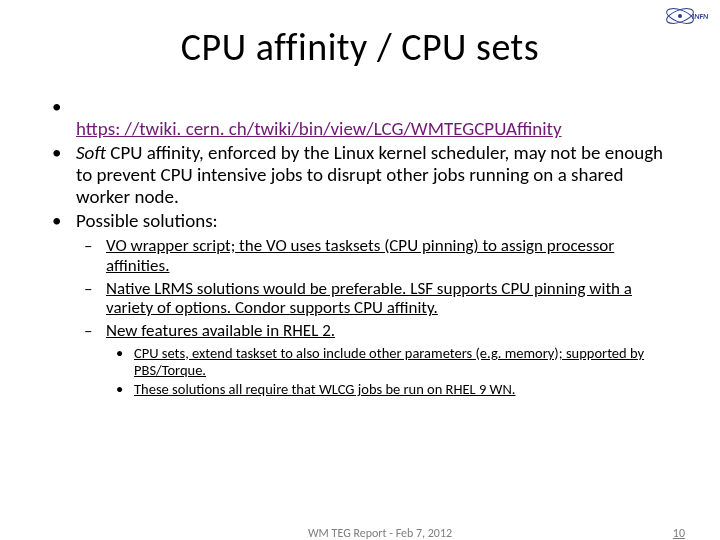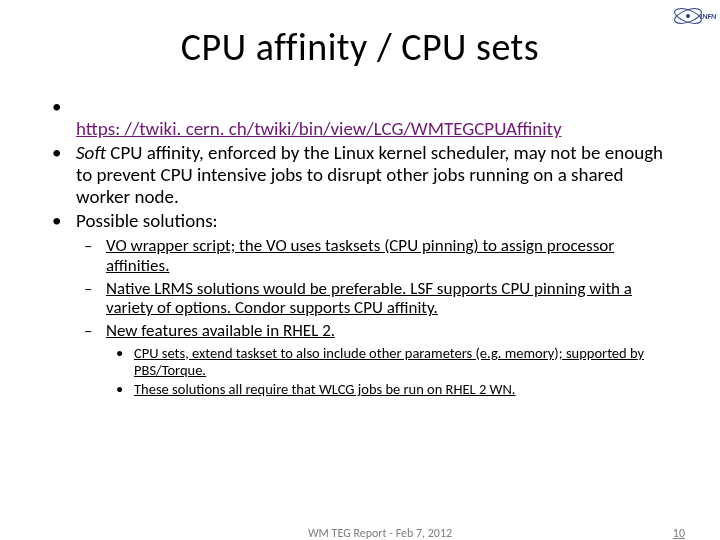--- a/index.html
+++ b/index.html
@@ -1,18 +1,18 @@
 <!DOCTYPE html>
 <html><head>
 <meta charset="utf-8">
 <style>
   * { box-sizing: border-box; margin: 0; padding: 0; }
   html, body { width: 720px; height: 540px; background: #fff; font-family: Calibri, "Segoe UI", Arial, sans-serif; color: #000; }
   .slide { position: relative; width: 720px; height: 540px; padding: 18px 48px 0 48px; }
-  .logo { position: absolute; top: 4px; right: 0; }
+  .logo { position: absolute; top: 4px; right: 8px; }
   .title { font-size: 38px; font-weight: 400; text-align: center; margin-top: 6px; margin-bottom: 26px; letter-spacing: 0.5px; }
   ul.l1 { list-style: none; padding-left: 0; font-size: 19px; line-height: 1.16; }
   ul.l1 > li { position: relative; padding-left: 28px; margin-bottom: 2px; }
   ul.l1 > li::before { content: "•"; position: absolute; left: 4px; top: 0; }
   ul.l2 { list-style: none; padding-left: 0; font-size: 17px; line-height: 1.16; margin-top: 4px; }
   ul.l2 > li { position: relative; padding-left: 30px; margin-bottom: 3px; text-decoration: underline; }
   ul.l2 > li::before { content: "–"; position: absolute; left: 8px; top: 0; }
   ul.l3 { list-style: none; padding-left: 0; font-size: 14.5px; line-height: 1.16; margin-top: 4px; }
   ul.l3 > li { position: relative; padding-left: 28px; margin-bottom: 3px; }
   ul.l3 > li::before { content: "•"; position: absolute; left: 10px; top: 0; }
@@ -48,21 +48,21 @@
     </li>
     <li>
       <span>Possible solutions:</span>
       <ul class="l2">
         <li>VO wrapper script; the VO uses tasksets (CPU pinning) to assign processor affinities.</li>
         <li>Native LRMS solutions would be preferable. LSF supports CPU pinning with a variety of options. Condor supports CPU affinity.</li>
         <li>
           <span>New features available in RHEL 2.</span>
           <ul class="l3">
             <li>CPU sets, extend taskset to also include other parameters (e.g. memory); supported by PBS/Torque.</li>
-            <li>These solutions all require that WLCG jobs be run on RHEL 2 WN.</li>
+            <li>These solutions all require that WLCG jobs be run on RHEL 9 WN.</li>
           </ul>
         </li>
       </ul>
     </li>
   </ul>
 
   <div class="footer">
     <div class="date">WM TEG Report - Feb 7, 2012</div>
     <div class="num">10</div>
   </div>

